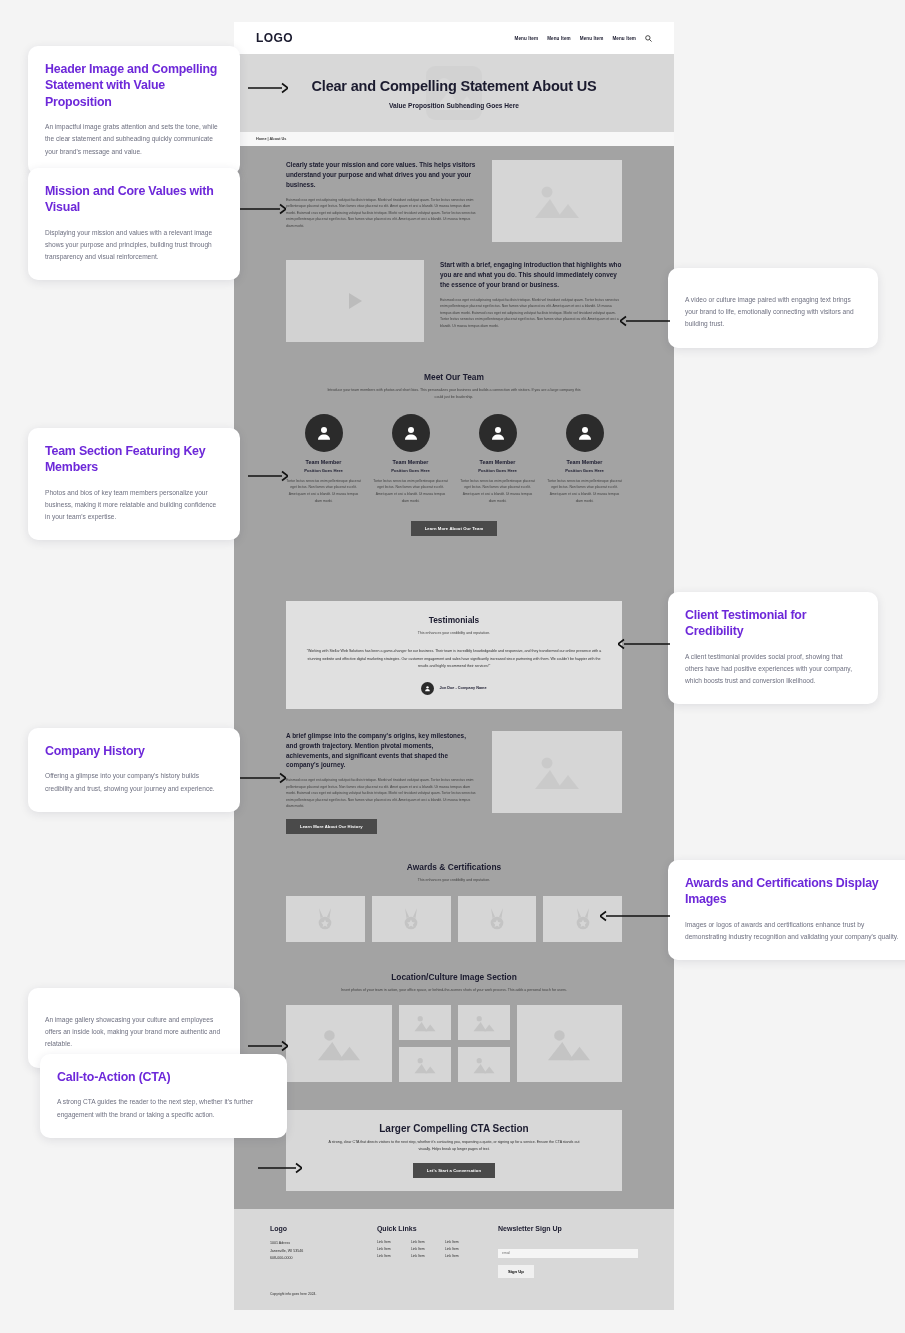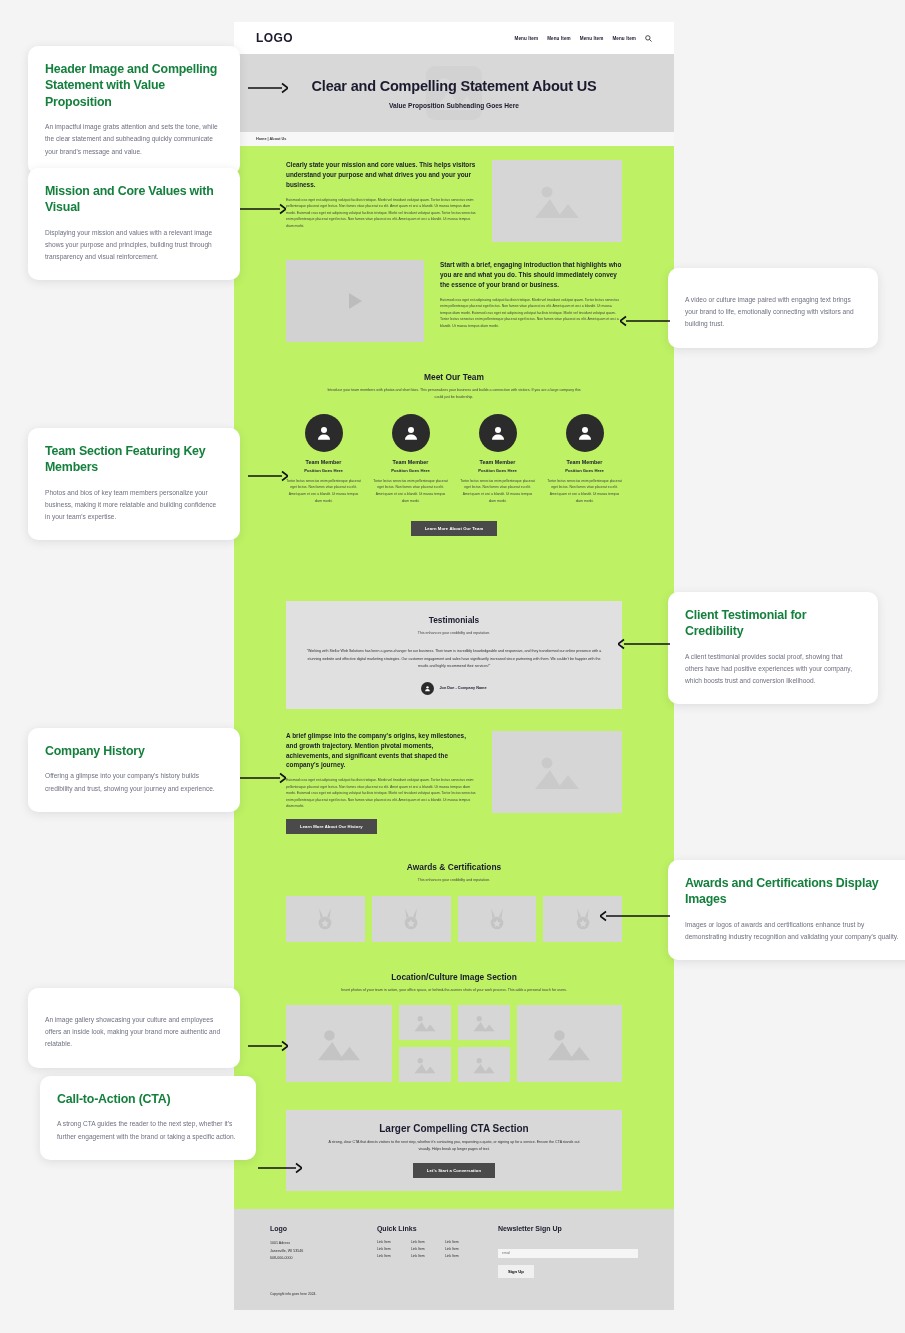--- a/index.html
+++ b/index.html
@@ -43,21 +43,21 @@
     position: absolute; left: 50%; top: 50%;
     transform: translate(-50%,-50%);
     opacity: .35;
   }
   .hero h1 { font-size: 14.5px; font-weight: bold; letter-spacing: -.2px; position: relative; z-index:2;}
   .hero h2 { font-size: 6.6px; font-weight: bold; margin-top: 8px; position: relative; z-index:2;}
 
   .breadcrumb-bar { background:#f7f7f7; height:14px; display:flex; align-items:center; padding-left:22px;}
   .breadcrumb { font-size: 3.8px; font-weight: bold; color:#3a3a3a;}
 
-  .band-light { background: #bef264; }
+  .band-light { background: #a3a3a3; }
   .band-gray  { background: #e0e0e0; margin-top: 39px; }
 
   .pad { padding: 14px 52px; }
 
   
   .two-col { display: flex; gap: 16px; align-items: flex-start; }
   .col-text h3 {
     font-size: 6.4px; line-height: 1.55; font-weight: bold; margin-bottom: 7px;
   }
   .lorem { font-size: 3.5px; line-height: 1.85; color: #3f3f3f; }
@@ -138,35 +138,35 @@
   
   .card {
     position: absolute;
     background: #ffffff;
     border-radius: 10px;
     box-shadow: 0 2px 10px rgba(30,30,60,.10);
     padding: 15px 17px 17px;
   }
   .card h4 {
     font-size: 12.4px; font-weight: bold; line-height: 1.32;
-    color: #15803d; letter-spacing: -.2px;
+    color: #6d28d9; letter-spacing: -.2px;
   }
   .card p {
     margin-top: 11px;
     font-size: 6.6px; line-height: 1.85; color: #6e7080;
   }
   .c1 { left: 28px;  top: 46px;  width: 212px; }
   .c2 { left: 28px;  top: 168px; width: 212px; }
   .c3 { left: 668px; top: 268px; width: 210px; }
   .c4 { left: 28px;  top: 428px; width: 212px; }
   .c5 { left: 668px; top: 592px; width: 210px; }
   .c6 { left: 28px;  top: 728px; width: 212px; }
   .c7 { left: 668px; top: 860px; width: 252px; }
   .c8 { left: 28px;  top: 988px; width: 212px; }
-  .c9 { left: 40px;  top: 1076px; width: 216px; }
+  .c9 { left: 40px;  top: 1054px; width: 247px; }
 
   
   .arrow { position: absolute; height: 12px; }
   .arrow svg { display: block; }
   .a1 { left: 248px; top: 82px;  width: 40px; }
   .a2 { left: 240px; top: 203px; width: 46px; }
   .a3 { left: 620px; top: 315px; width: 50px; transform: scaleX(-1); }
   .a4 { left: 248px; top: 470px; width: 40px; }
   .a5 { left: 618px; top: 638px; width: 52px; transform: scaleX(-1); }
   .a6 { left: 240px; top: 772px; width: 46px; }

